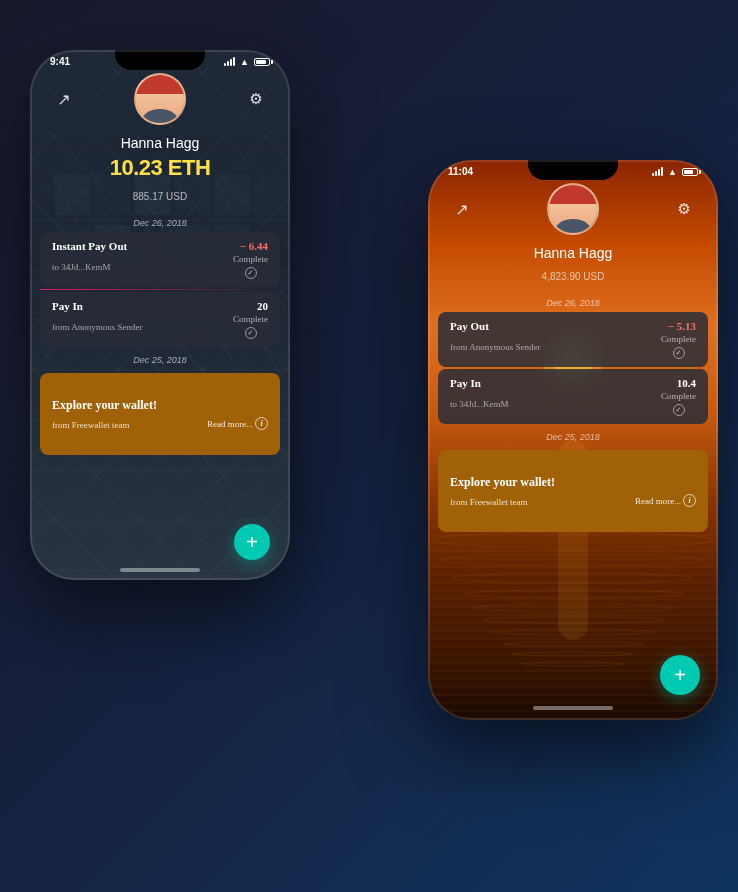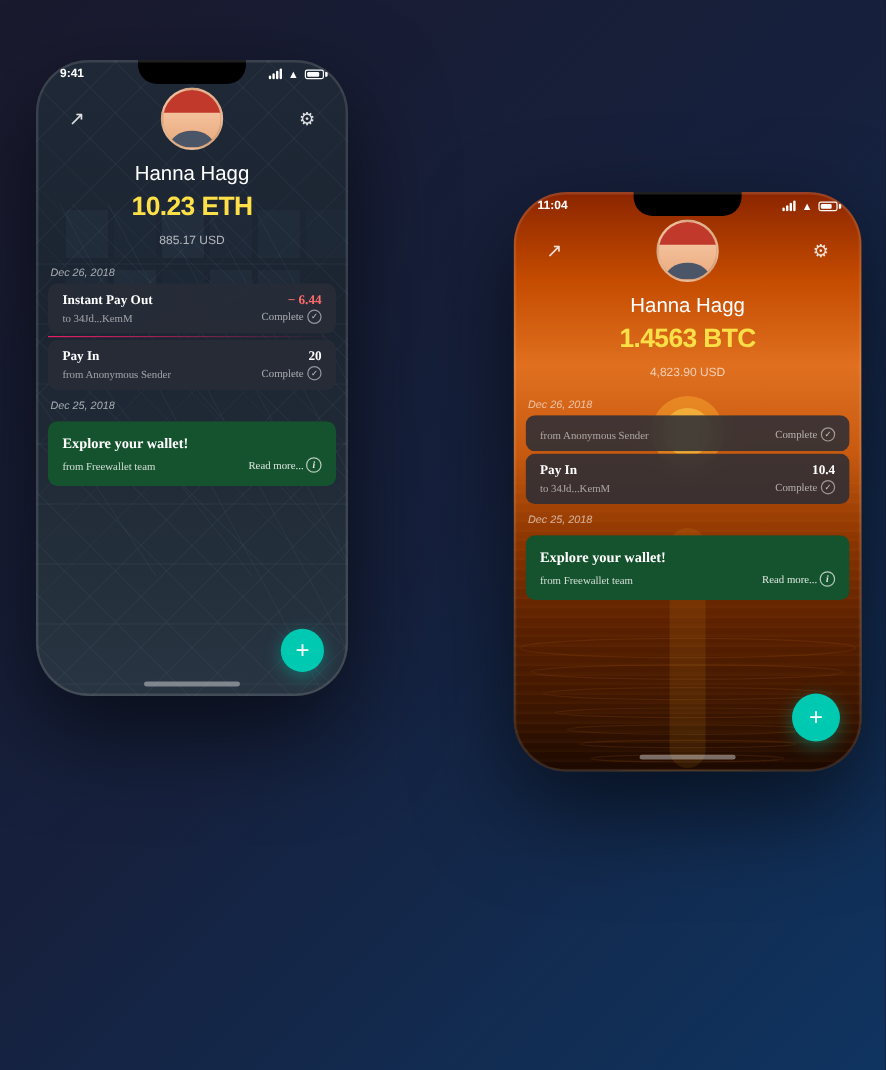--- a/index.html
+++ b/index.html
@@ -31,20 +31,21 @@
       align-items: center;
       justify-content: center;
     }
 
     
     .phone {
       position: absolute;
       border-radius: 44px;
       overflow: hidden;
       box-shadow: 0 30px 80px rgba(0,0,0,0.6), inset 0 0 0 1px rgba(255,255,255,0.15);
+      text-align: center;
     }
 
     
     .phone1 {
       width: 260px;
       height: 530px;
       left: 30px;
       top: 50px;
       z-index: 2;
       background: #1c1c1e;
@@ -86,21 +87,21 @@
       left: 0;
       right: 0;
       top: 120px;
       z-index: 1;
       opacity: 0.6;
     }
 
     
     .phone2 {
       width: 290px;
-      height: 483px;
+      height: 560px;
       right: 20px;
       top: 160px;
       z-index: 3;
       background: #1c1c1e;
     }
 
     .phone2-screen {
       width: 100%;
       height: 100%;
       position: relative;
@@ -248,21 +249,21 @@
       bottom: 0;
       left: 10%;
       right: 10%;
       height: 30%;
       background: #4a5568;
       border-radius: 50% 50% 0 0 / 100% 100% 0 0;
     }
 
     .user-name {
       color: #fff;
-      font-size: 17px;
+      font-size: 14px;
       font-weight: 500;
       margin-top: 4px;
     }
 
     .balance-main {
       color: #fde047;
       font-size: 22px;
       font-weight: 700;
       letter-spacing: -0.5px;
       margin-top: 4px;
@@ -293,23 +294,23 @@
     .tx-card {
       background: rgba(40,45,55,0.85);
       border-radius: 8px;
       padding: 8px 12px;
       margin-bottom: 2px;
       backdrop-filter: blur(10px);
       font-family: Liberation Serif, serif;
     }
 
     .tx-card.explore {
-      background: #14532d;
+      background: #a16207;
       border-radius: 8px;
-      padding: 11px 12px;
+      padding: 25px 12px;
       margin-top: 4px;
     }
 
     .tx-row {
       display: flex;
       align-items: center;
       justify-content: space-between;
     }
 
     .tx-title {
@@ -332,20 +333,21 @@
       font-size: 9px;
       margin-top: 1px;
     }
 
     .tx-status {
       color: rgba(255,255,255,0.6);
       font-size: 9px;
       display: flex;
       align-items: center;
       gap: 3px;
+      flex-direction: column;
     }
 
     .check-icon {
       width: 12px;
       height: 12px;
       border-radius: 50%;
       border: 1.5px solid rgba(255,255,255,0.5);
       display: inline-flex;
       align-items: center;
       justify-content: center;
@@ -700,28 +702,31 @@
               <span style="font-size:16px;color:rgba(255,255,255,0.85)">↗</span>
             </div>
             <div class="avatar-circle">
               <div class="avatar-face"></div>
             </div>
             <div class="icon-btn">
               <span style="font-size:15px;color:rgba(255,255,255,0.85)">⚙</span>
             </div>
           </div>
           <span class="user-name">Hanna Hagg</span>
-          <span class="balance-main">1.4563 BTC</span>
           <span class="balance-sub">4,823.90 USD</span>
         </div>
 
         <div class="tx-list">
           <div class="date-label">Dec 26, 2018</div>
 
           <div class="tx-card">
+            <div class="tx-row">
+              <span class="tx-title">Pay Out</span>
+              <span class="tx-amount negative">− 5.13</span>
+            </div>
             <div class="tx-row" style="margin-top:2px">
               <span class="tx-subtitle">from Anonymous Sender</span>
               <div class="tx-status">
                 <span>Complete</span>
                 <div class="check-icon">✓</div>
               </div>
             </div>
           </div>
 
           <div class="tx-card" style="margin-top:2px">

